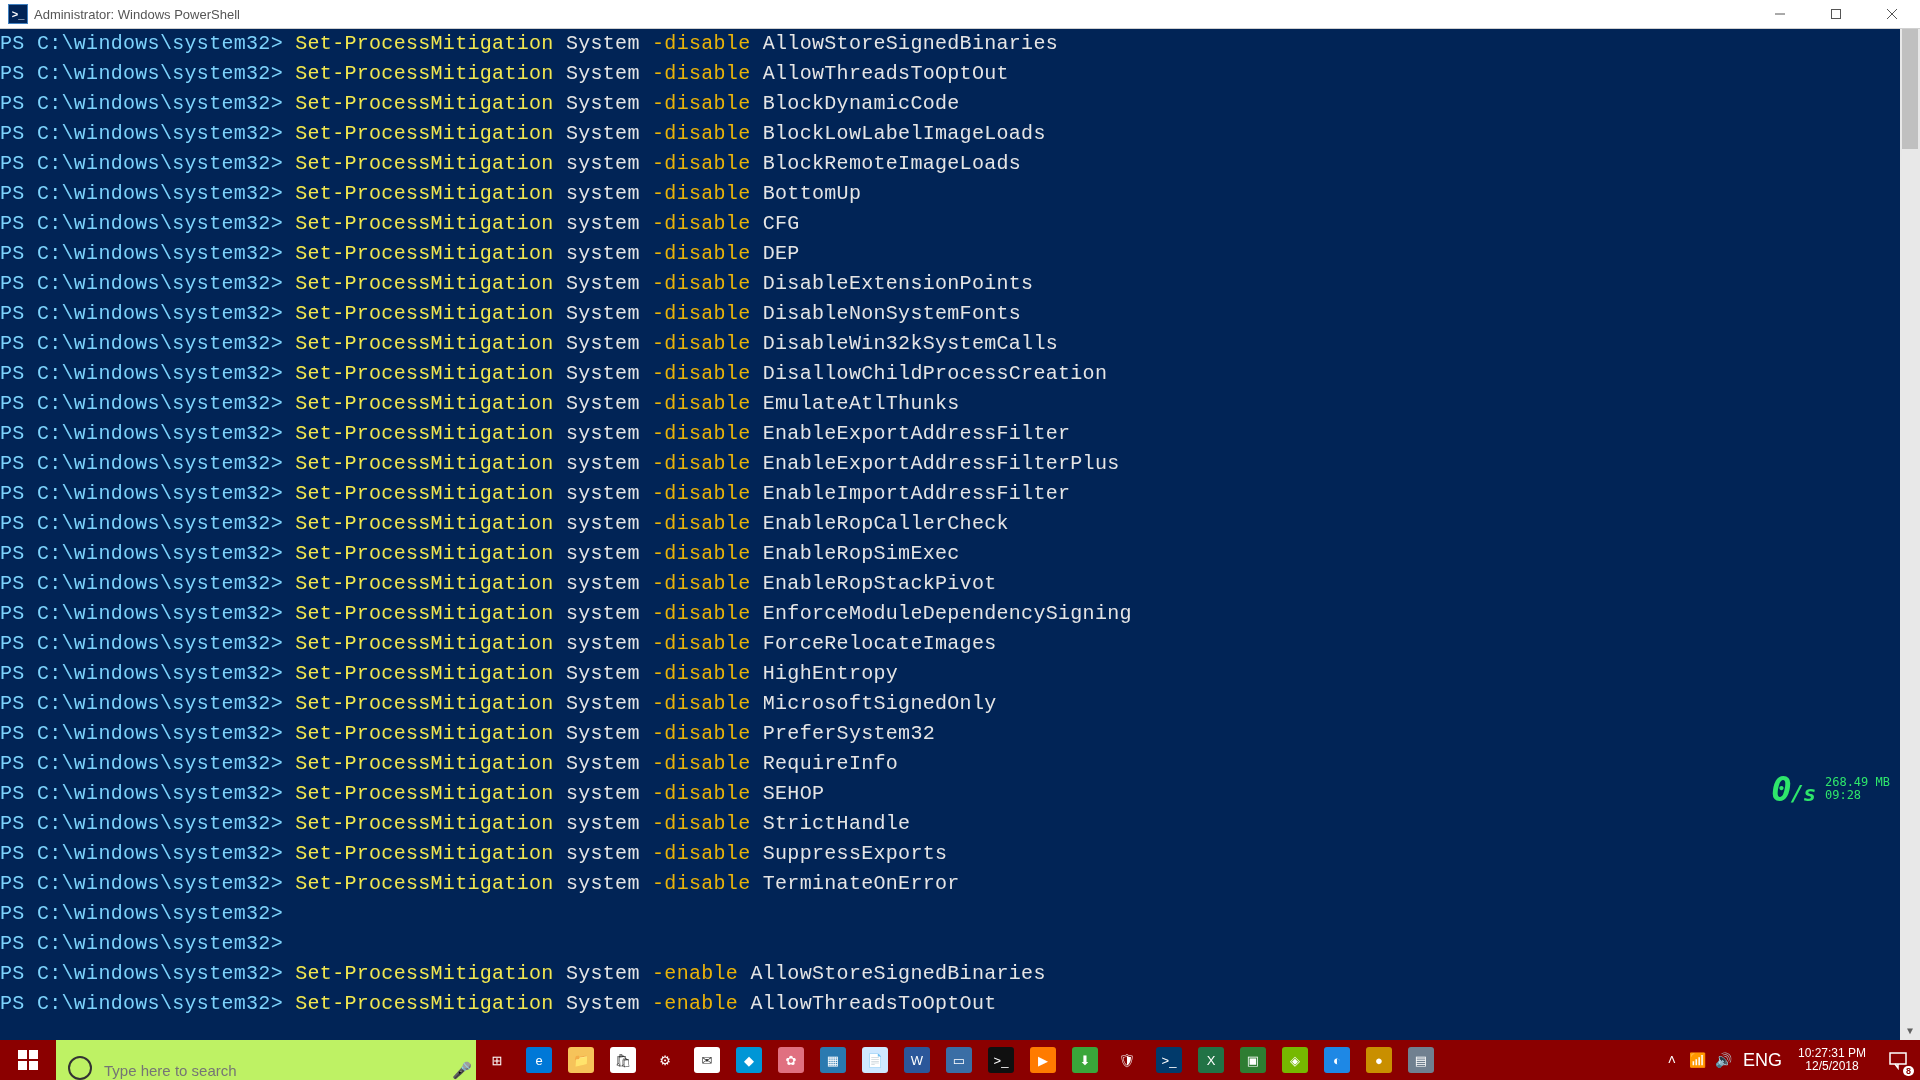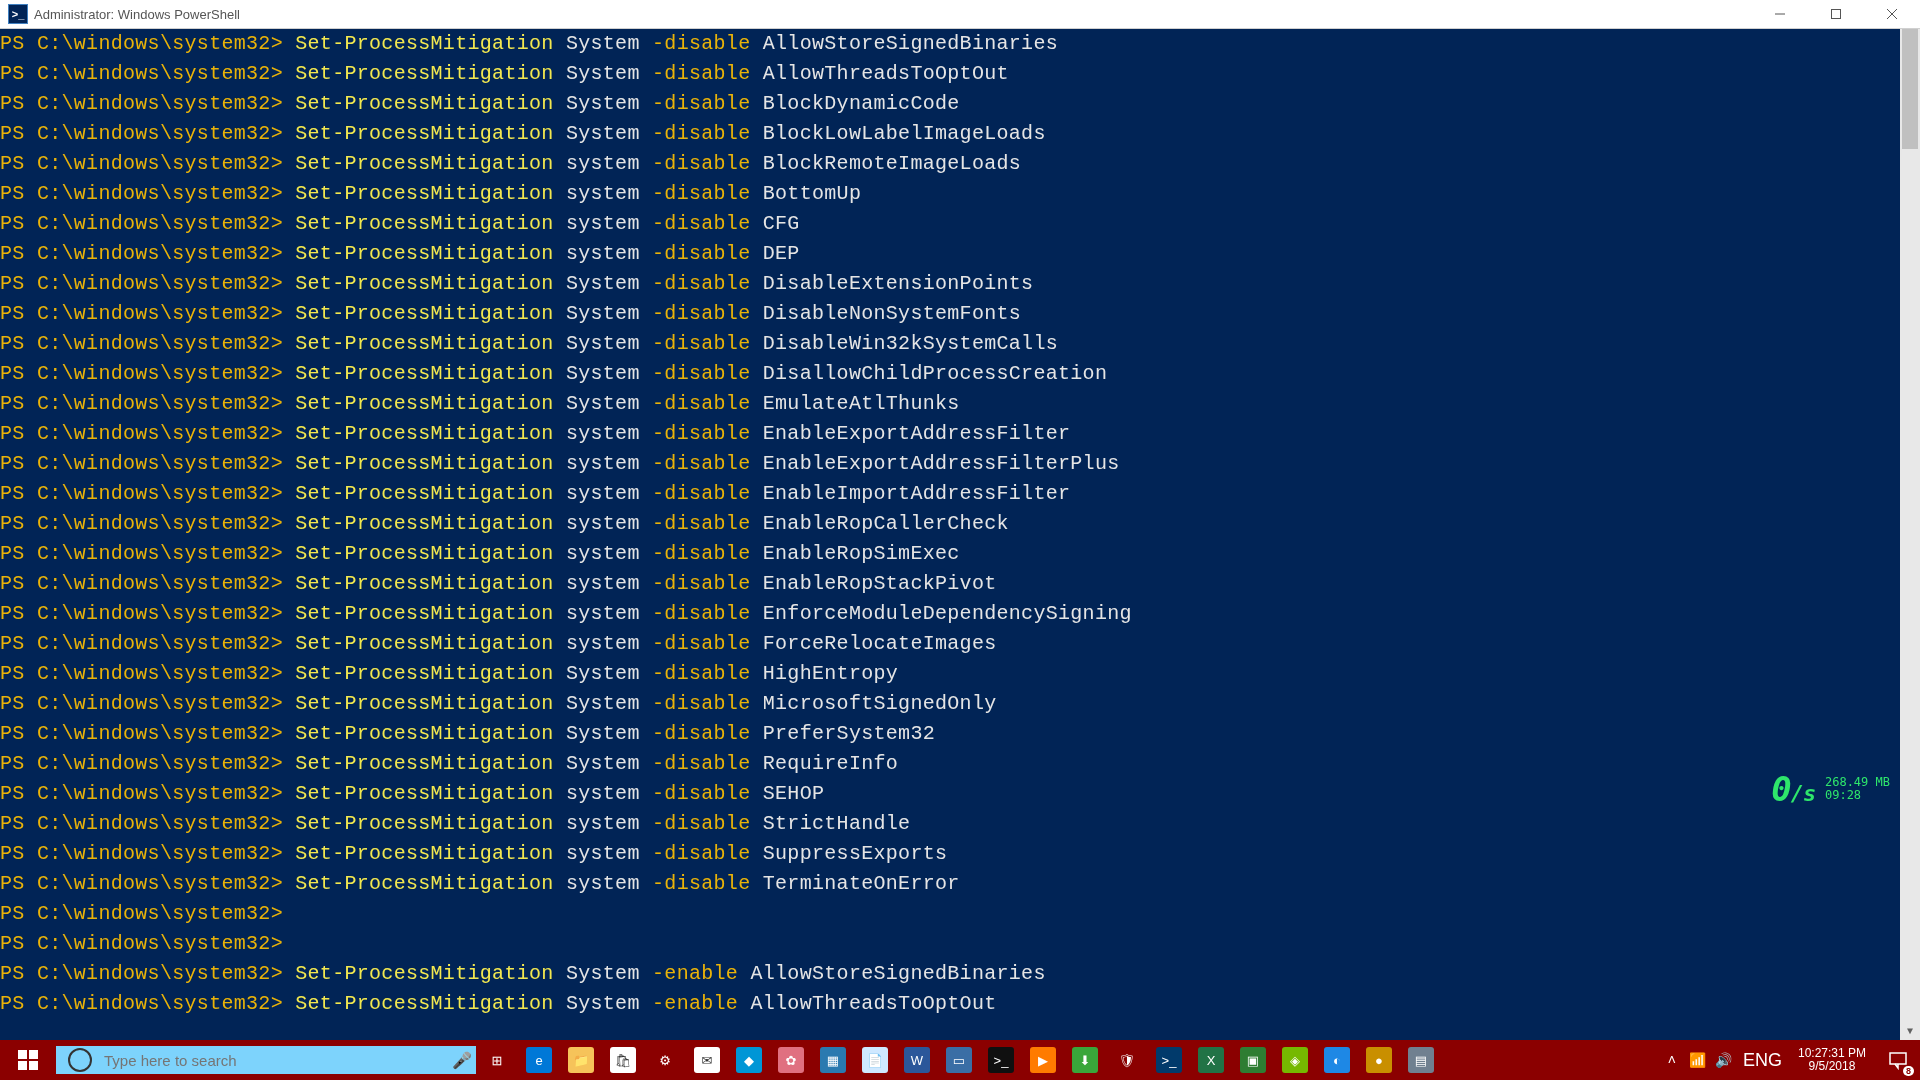--- a/index.html
+++ b/index.html
@@ -7,40 +7,40 @@
   .titlebar{height:28px;background:#fff;display:flex;align-items:center;font-family:'Segoe UI',Tahoma,sans-serif;font-size:13px;color:#555;border-bottom:1px solid #d0d0d0}
   .titlebar .ticon{width:18px;height:18px;margin:0 6px 0 8px;background:#012456;display:flex;align-items:center;justify-content:center;color:#fff;font-size:11px;font-weight:bold;border:1px solid #4080c0}
   .titlebar .title{flex:0 0 auto}
   .titlebar .spacer{flex:1}
   .titlebar .winbtn{width:56px;height:28px;display:flex;align-items:center;justify-content:center;color:#555;font-size:12px}
   .winbtn svg{width:12px;height:12px;stroke:#555;fill:none;stroke-width:1}
   
   .terminal-wrap{position:relative;height:1012px}
   .terminal{position:absolute;left:0;top:0;right:20px;bottom:0;background:#012456;color:#eee;font-size:20px;line-height:30px;white-space:pre;letter-spacing:0.3px}
   .line{height:30px}
-  .prompt{color:#eab308}
+  .prompt{color:#7dd3fc}
   .cmd{color:#f3e84f}
   .target{color:#e5e5e5}
   .flag{color:#eab308}
   .arg{color:#e5e5e5}
   
   .scrollbar{position:absolute;right:0;top:0;width:20px;height:100%;background:#e8e8e8}
   .scrollbar .thumb{position:absolute;top:0;left:2px;width:16px;height:120px;background:#c0c0c0}
   .scrollbar .arrow{position:absolute;left:0;width:20px;height:20px;display:flex;align-items:center;justify-content:center;color:#606060;font-size:10px;background:#e8e8e8}
   .scrollbar .arrow.up{top:0}
   .scrollbar .arrow.down{bottom:0}
   
   .hud{position:absolute;right:30px;top:740px;color:#2ee66b;font-family:Consolas,monospace;text-align:left}
   .hud .big{font-size:34px;font-weight:bold;font-style:italic;letter-spacing:-1px;display:inline-block;vertical-align:middle}
   .hud .unit{font-size:22px;font-weight:bold;font-style:italic}
   .hud .side{display:inline-block;vertical-align:middle;font-size:12px;line-height:13px;}
   
   .taskbar{position:absolute;left:0;bottom:0;width:100%;height:40px;background:#8b0000;display:flex;align-items:center;font-family:'Segoe UI',Tahoma,sans-serif;color:#fff}
   .taskbar .start{width:56px;height:40px;display:flex;align-items:center;justify-content:center}
-  .taskbar .search{flex:0 0 420px;height:28px;background:#7dd3fc;display:flex;align-items:center;color:#666;font-size:15px}
+  .taskbar .search{flex:0 0 420px;height:40px;background:#bef264;display:flex;align-items:flex-end;color:#666;font-size:15px}
   .taskbar .search .circ{width:20px;height:20px;border:2px solid #333;border-radius:50%;margin:0 10px 0 12px}
   .taskbar .search input{border:none;outline:none;font-size:15px;color:#555;flex:1;background:transparent;font-family:'Segoe UI',Tahoma,sans-serif}
   .taskbar .search .mic{width:28px;text-align:center;color:#555;font-size:16px}
   .taskbar .tbicon{width:42px;height:40px;display:flex;align-items:center;justify-content:center;font-size:18px}
   .taskbar .tray{margin-left:auto;display:flex;align-items:center;height:40px}
   .taskbar .tray .ticon{width:26px;height:40px;display:flex;align-items:center;justify-content:center;font-size:14px}
   .taskbar .lang{font-size:18px;padding:0 6px}
   .taskbar .clock{font-size:12px;line-height:13px;text-align:center;padding:0 10px}
   .taskbar .notif{width:44px;height:40px;display:flex;align-items:center;justify-content:center;position:relative}
   .taskbar .notif .badge{position:absolute;bottom:4px;right:6px;background:#fff;color:#8b0000;font-size:9px;border-radius:7px;padding:0 3px;font-weight:bold}
@@ -174,21 +174,21 @@
     </div>
   <div class="tray">
     <div id="tray-icons" style="display:flex">
         <div class="ticon" style="width: 26px; height: 40px; display: flex; align-items: center; justify-content: center;">˄</div>
         <div class="ticon" style="width: 26px; height: 40px; display: flex; align-items: center; justify-content: center;">📶</div>
         <div class="ticon" style="width: 26px; height: 40px; display: flex; align-items: center; justify-content: center;">🔊</div>
       </div>
     <div class="lang">ENG</div>
     <div class="clock">
       <div>10:27:31 PM</div>
-      <div>9/5/2018</div>
+      <div>12/5/2018</div>
     </div>
     <div class="notif">
       <svg width="20" height="20" viewBox="0 0 20 20" fill="none" stroke="#fff" stroke-width="1.5">
           <rect x="2" y="3" width="16" height="11"></rect>
           <path d="M7 14 L10 18 L10 14"></path>
         </svg>
       <div class="badge">8</div>
     </div>
   </div>
 </div>

